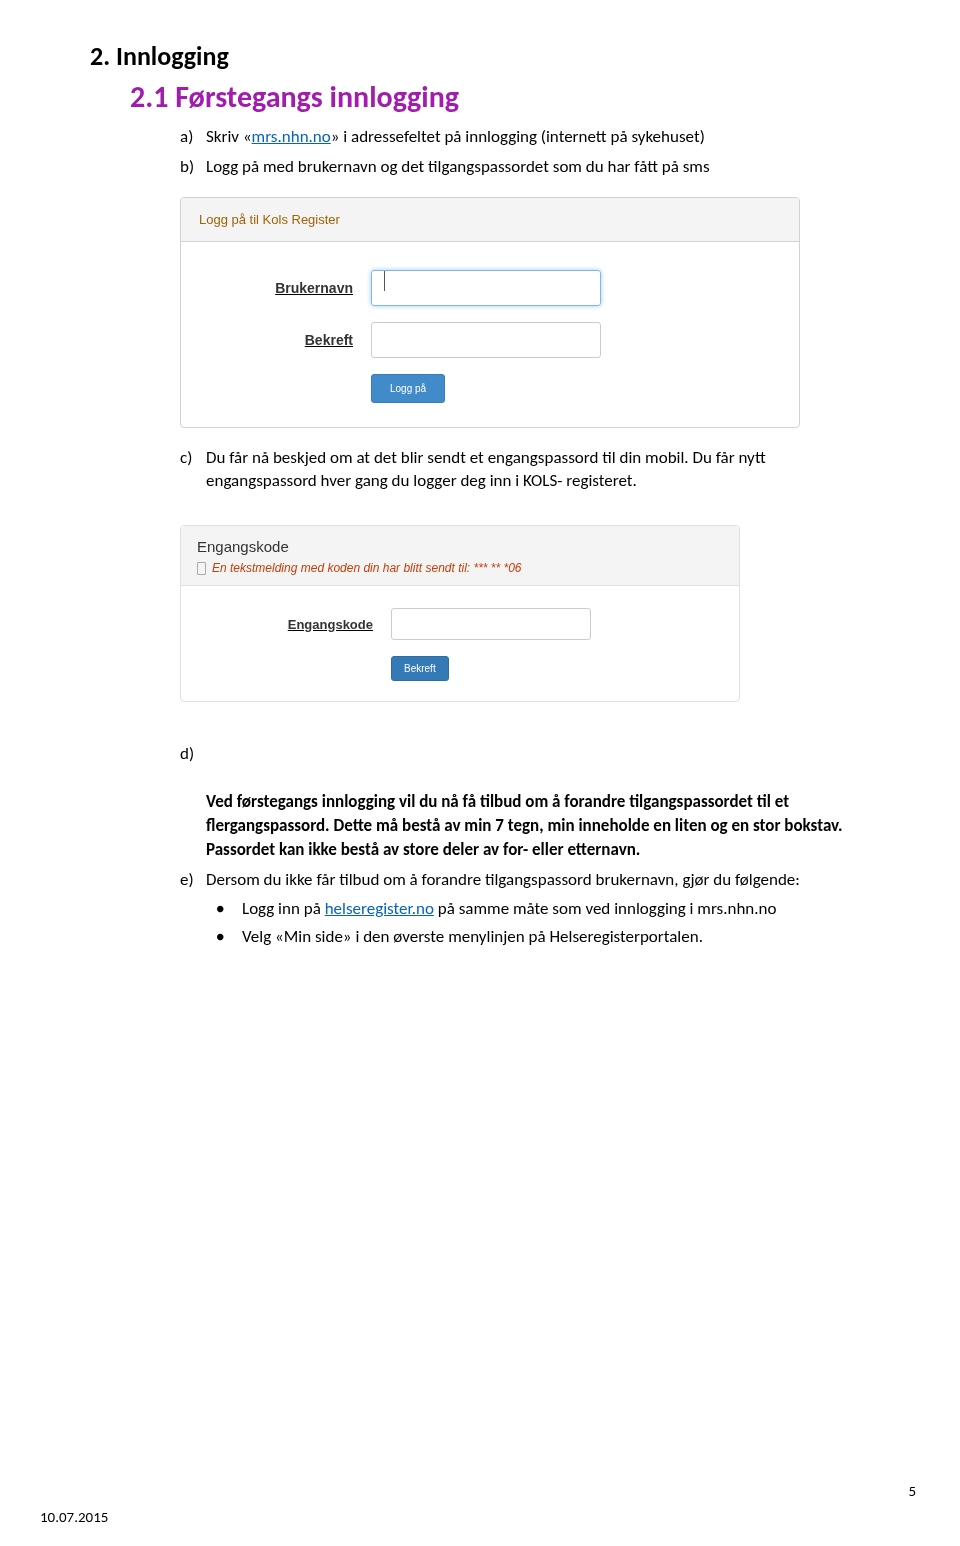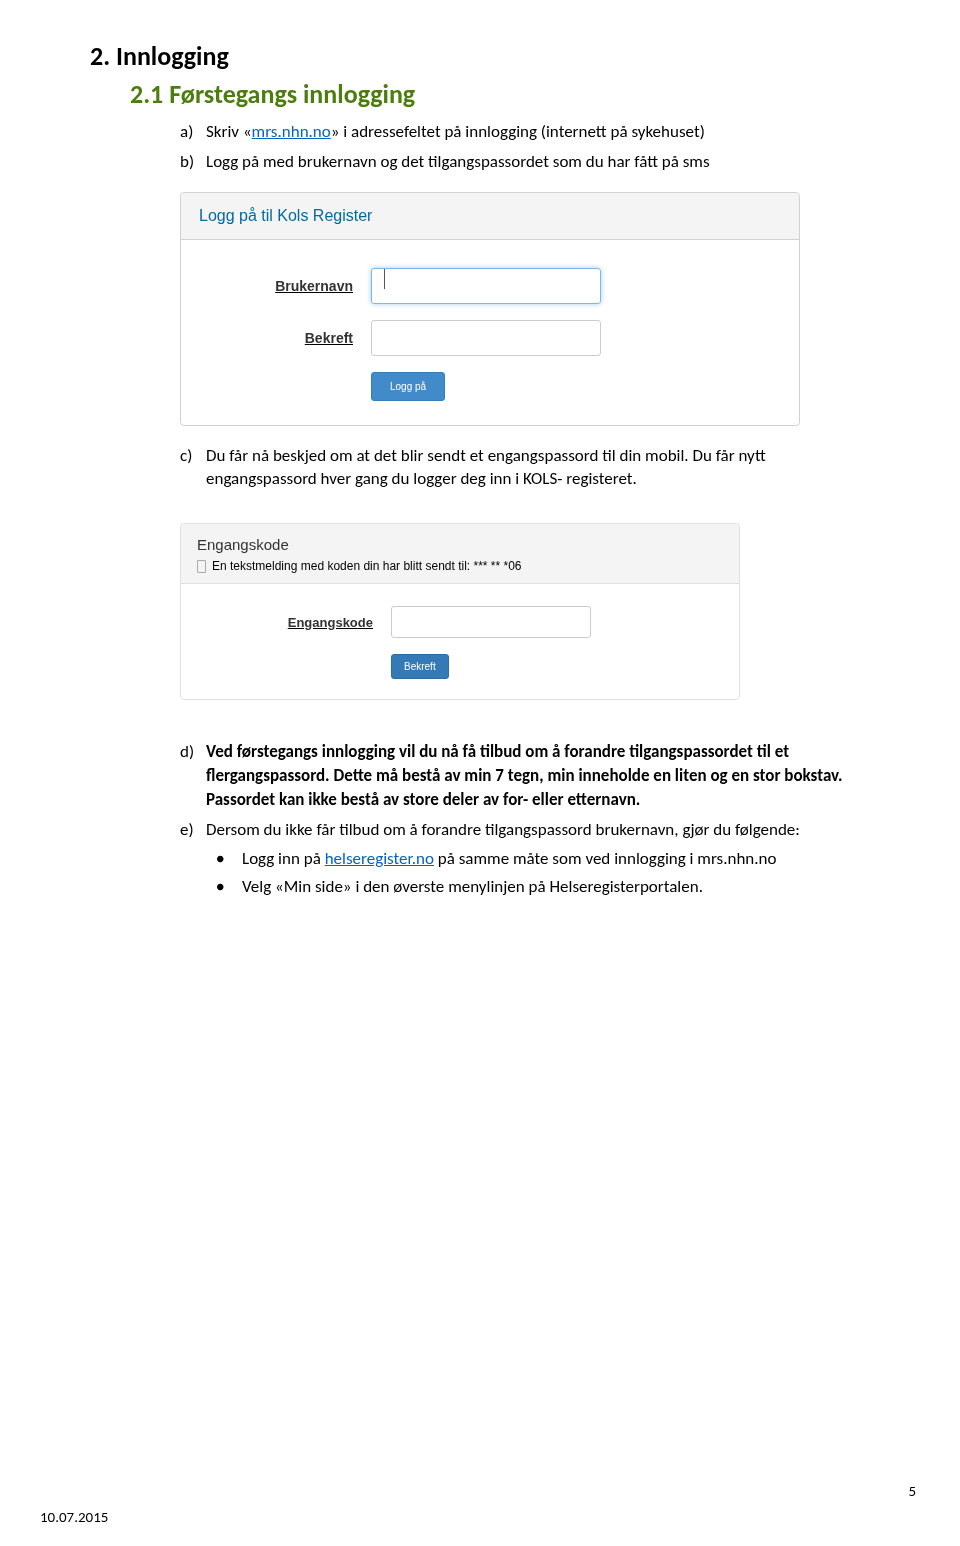--- a/index.html
+++ b/index.html
@@ -12,23 +12,23 @@
     position: relative;
     padding: 40px 90px 0 90px;
   }
   .heading-2 {
     font-size: 26px;
     font-weight: bold;
     color: #000;
     margin-bottom: 6px;
   }
   .heading-3 {
-    font-size: 26px;
+    font-size: 30px;
     font-weight: bold;
-    color: #4d7c0f;
+    color: #a21caf;
     margin-left: 40px;
     margin-bottom: 10px;
   }
   .list-ol {
     list-style: none;
     margin-left: 90px;
   }
   .list-ol > li {
     font-size: 17px;
     line-height: 1.4;
@@ -65,22 +65,22 @@
     margin: 18px 0 18px 90px;
     border: 1px solid #d2d2d2;
     border-radius: 4px;
     background: #fff;
   }
   .panel1-header {
     background: #f4f4f4;
     border-bottom: 1px solid #d2d2d2;
     padding: 14px 18px;
     border-radius: 4px 4px 0 0;
-    font-size: 16px;
-    color: #0369a1;
+    font-size: 13px;
+    color: #a16207;
     font-family: Arial, sans-serif;
   }
   .panel1-body {
     padding: 28px 20px 24px 20px;
   }
   .form-row {
     display: flex;
     align-items: center;
     margin-bottom: 16px;
     text-decoration: underline;
@@ -134,24 +134,25 @@
     padding: 12px 16px 10px 16px;
     border-radius: 4px 4px 0 0;
   }
   .panel2-title {
     font-size: 15px;
     color: #333;
     margin-bottom: 6px;
   }
   .panel2-msg {
     font-size: 12px;
-    color: #000000;
+    color: #c2410c;
     display: flex;
     align-items: center;
     gap: 6px;
+    font-style: italic;
   }
   .panel2-body {
     padding: 22px 20px 20px 20px;
   }
   .panel2 .form-label {
     width: 190px;
     font-size: 13px;
   }
   .panel2 .form-input { width: 200px; height: 32px; }
   .panel2 .btn-row-c { margin-left: 190px; margin-top: 4px; }
@@ -254,21 +255,21 @@
     </div>
     <div class="btn-row-c">
       <button class="btn-confirm">Bekreft</button>
     </div>
   </div>
 </div>
 
 <ol class="list-ol">
   <li>
     <span class="marker">d)</span>
-    <span class="body" style="font-weight:bold;">Ved førstegangs innlogging vil du nå få tilbud om å forandre tilgangspassordet til et flergangspassord. Dette må bestå av min 7 tegn, min inneholde en liten og en stor bokstav. Passordet kan ikke bestå av store deler av for- eller etternavn.</span>
+    <span class="body" style="font-weight:bold;margin-top:48px;">Ved førstegangs innlogging vil du nå få tilbud om å forandre tilgangspassordet til et flergangspassord. Dette må bestå av min 7 tegn, min inneholde en liten og en stor bokstav. Passordet kan ikke bestå av store deler av for- eller etternavn.</span>
   </li>
   <li>
     <span class="marker">e)</span>
     <span class="body">Dersom du ikke får tilbud om å forandre tilgangspassord brukernavn, gjør du følgende:</span>
   </li>
 </ol>
 
 <ul class="list-ul">
   <li>
     <span class="bullet">●</span>

